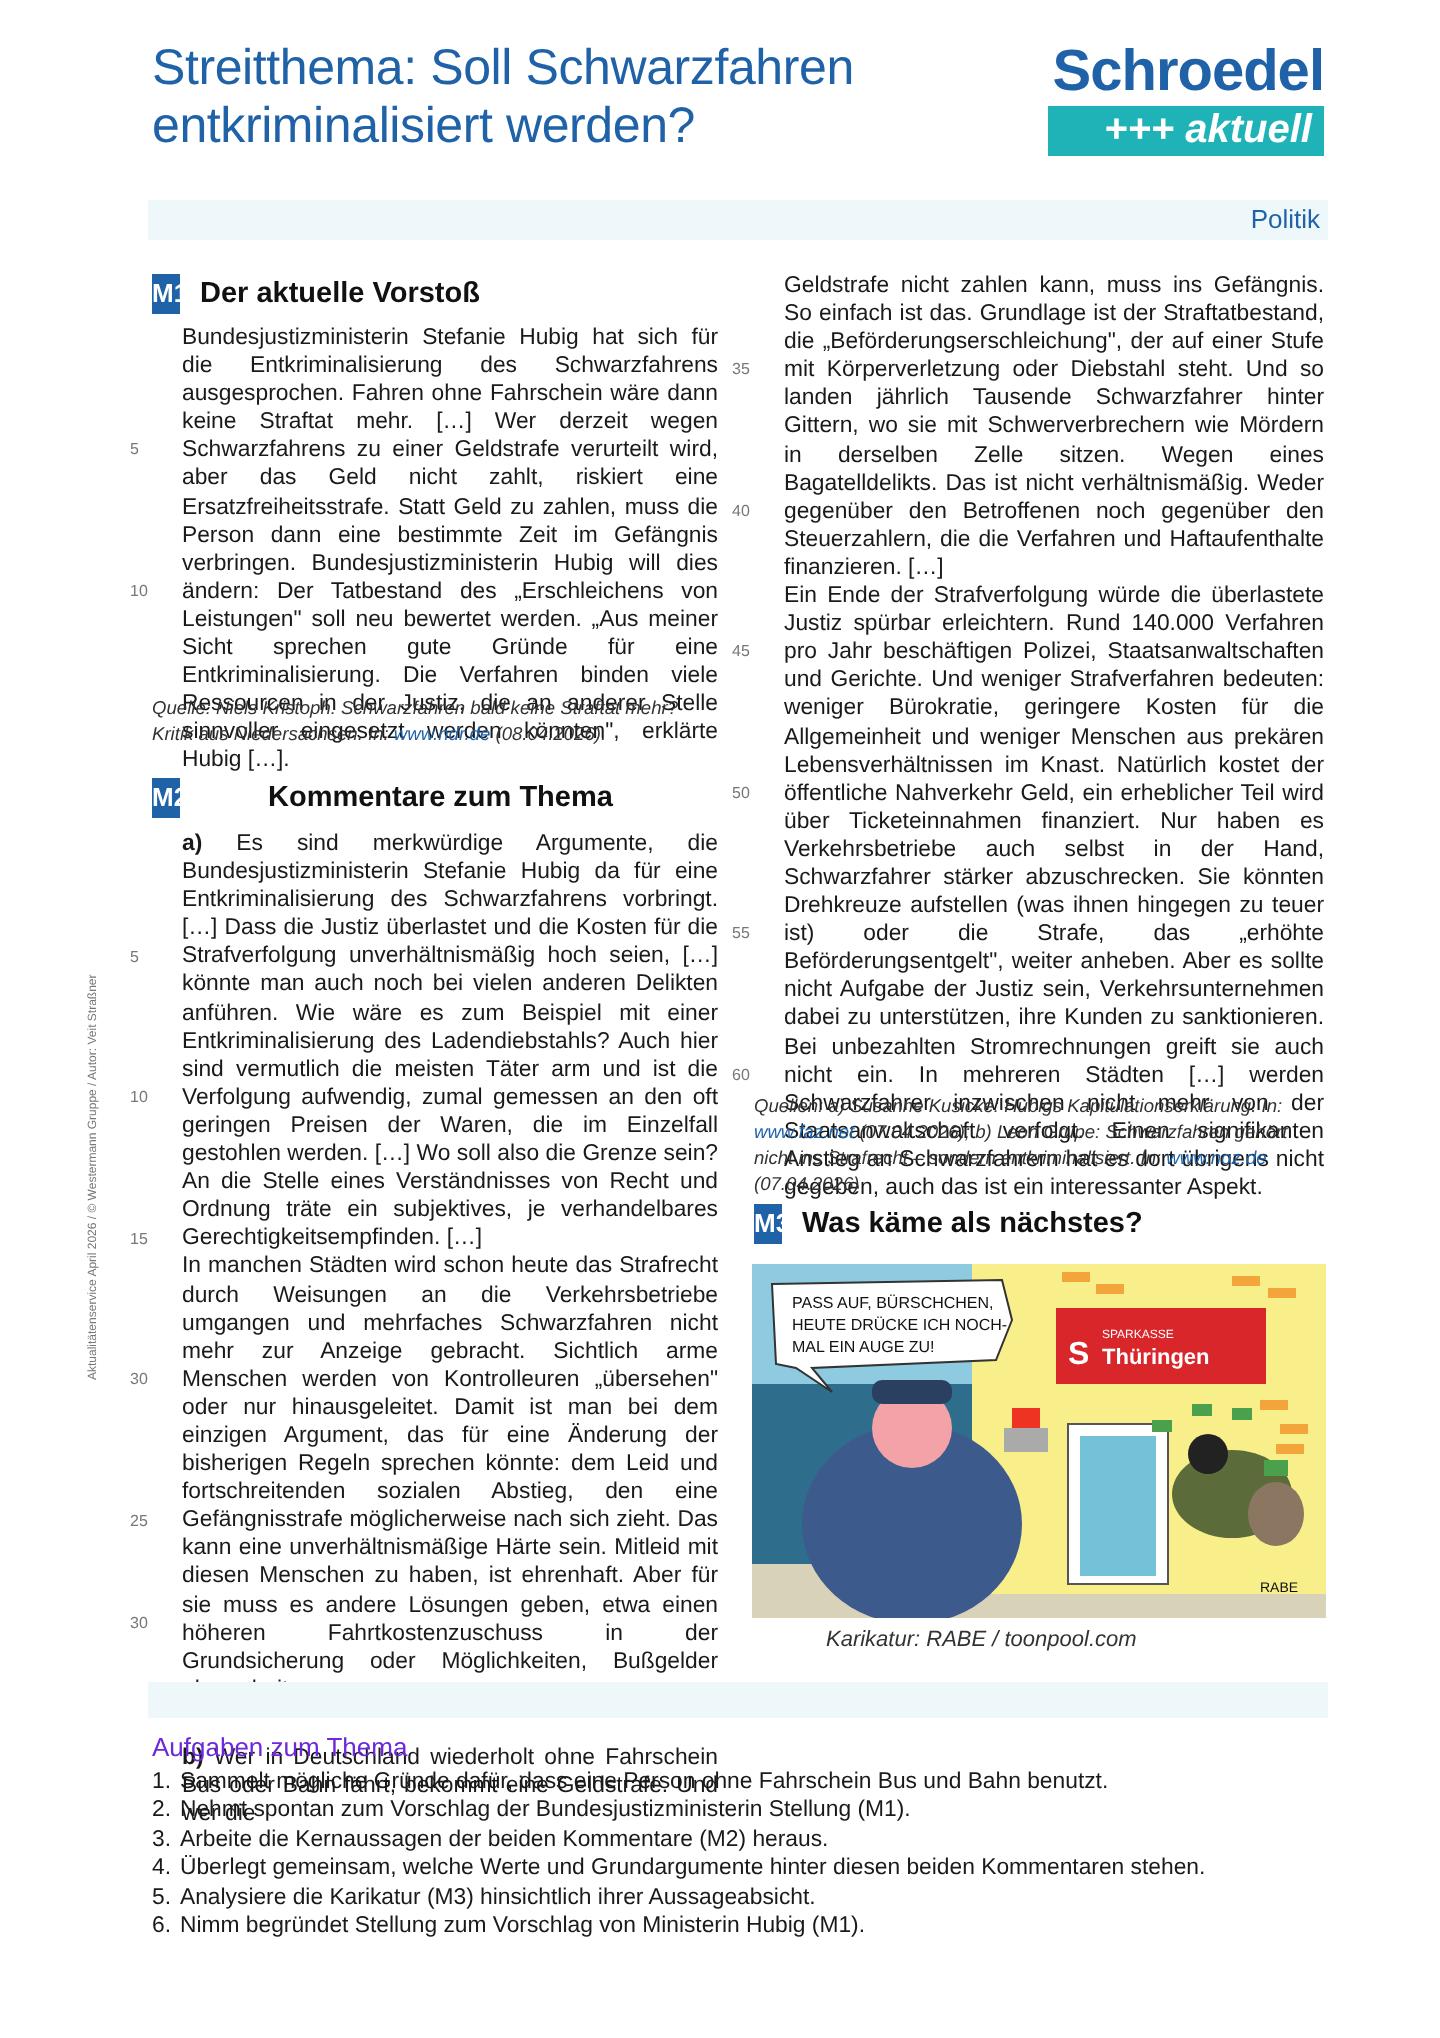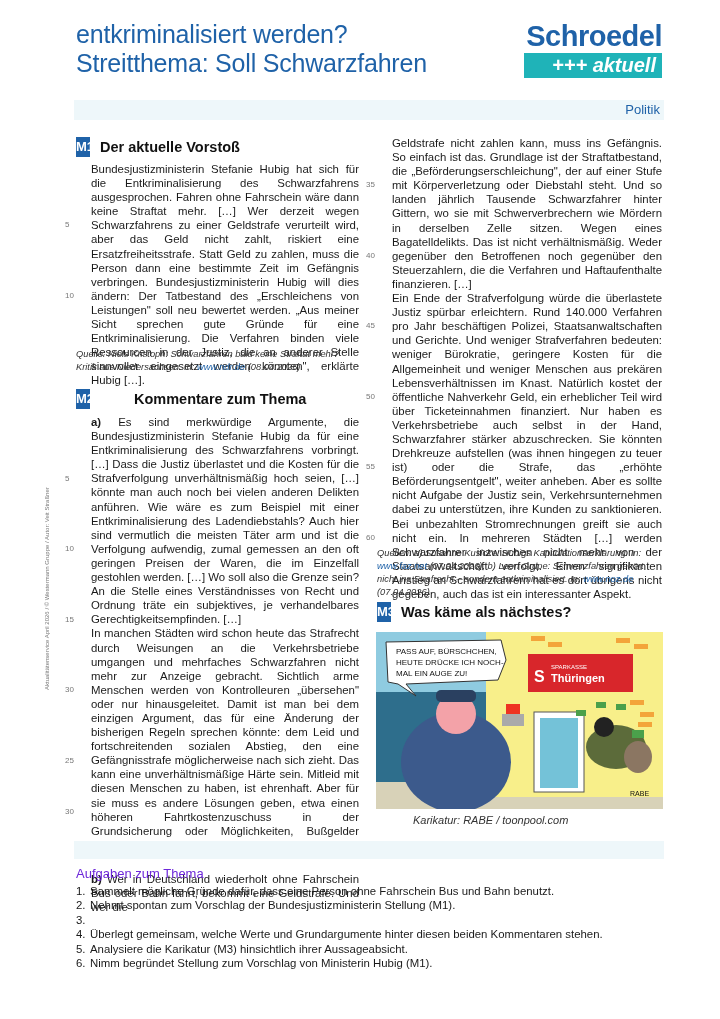--- a/index.html
+++ b/index.html
@@ -32,22 +32,22 @@
   .botbar { position:absolute; left:74px; top:841px; width:590px; height:18px; background:#eef7fa; }
   .tasks-title { position:absolute; left:76px; top:866px; font-size:13px; font-weight:400; color:#6d28d9; }
   .tasks { position:absolute; left:76px; top:884px; list-style:none; font-size:11.4px; line-height:14.4px; }
   .tasks li { display:flex; }
   .tasks .num { width:14px; }
 </style>
 </head>
 <body>
 
 <div class="title">
+  <div>Streitthema: Soll Schwarzfahren</div>
   <div>entkriminalisiert werden?</div>
-  <div>Streitthema: Soll Schwarzfahren</div>
 </div>
 <div class="logo">
   <div class="logo-top">Schroedel</div>
   <div class="logo-bottom">+++ aktuell</div>
 </div>
 <div class="topbar">
   <span>Politik</span>
 </div>
 
 <div class="side-credit">Aktualitätenservice April 2026 / © Westermann Gruppe / Autor: Veit Straßner</div>
@@ -149,20 +149,21 @@
   <li>
       <span class="num">1.</span>
       <span>Sammelt mögliche Gründe dafür, dass eine Person ohne Fahrschein Bus und Bahn benutzt.</span>
     </li>
   <li>
       <span class="num">2.</span>
       <span>Nehmt spontan zum Vorschlag der Bundesjustizministerin Stellung (M1).</span>
     </li>
   <li>
       <span class="num">3.</span>
+      <span>Arbeite die Kernaussagen der beiden Kommentare (M2) heraus.</span>
     </li>
   <li>
       <span class="num">4.</span>
       <span>Überlegt gemeinsam, welche Werte und Grundargumente hinter diesen beiden Kommentaren stehen.</span>
     </li>
   <li>
       <span class="num">5.</span>
       <span>Analysiere die Karikatur (M3) hinsichtlich ihrer Aussageabsicht.</span>
     </li>
   <li>

